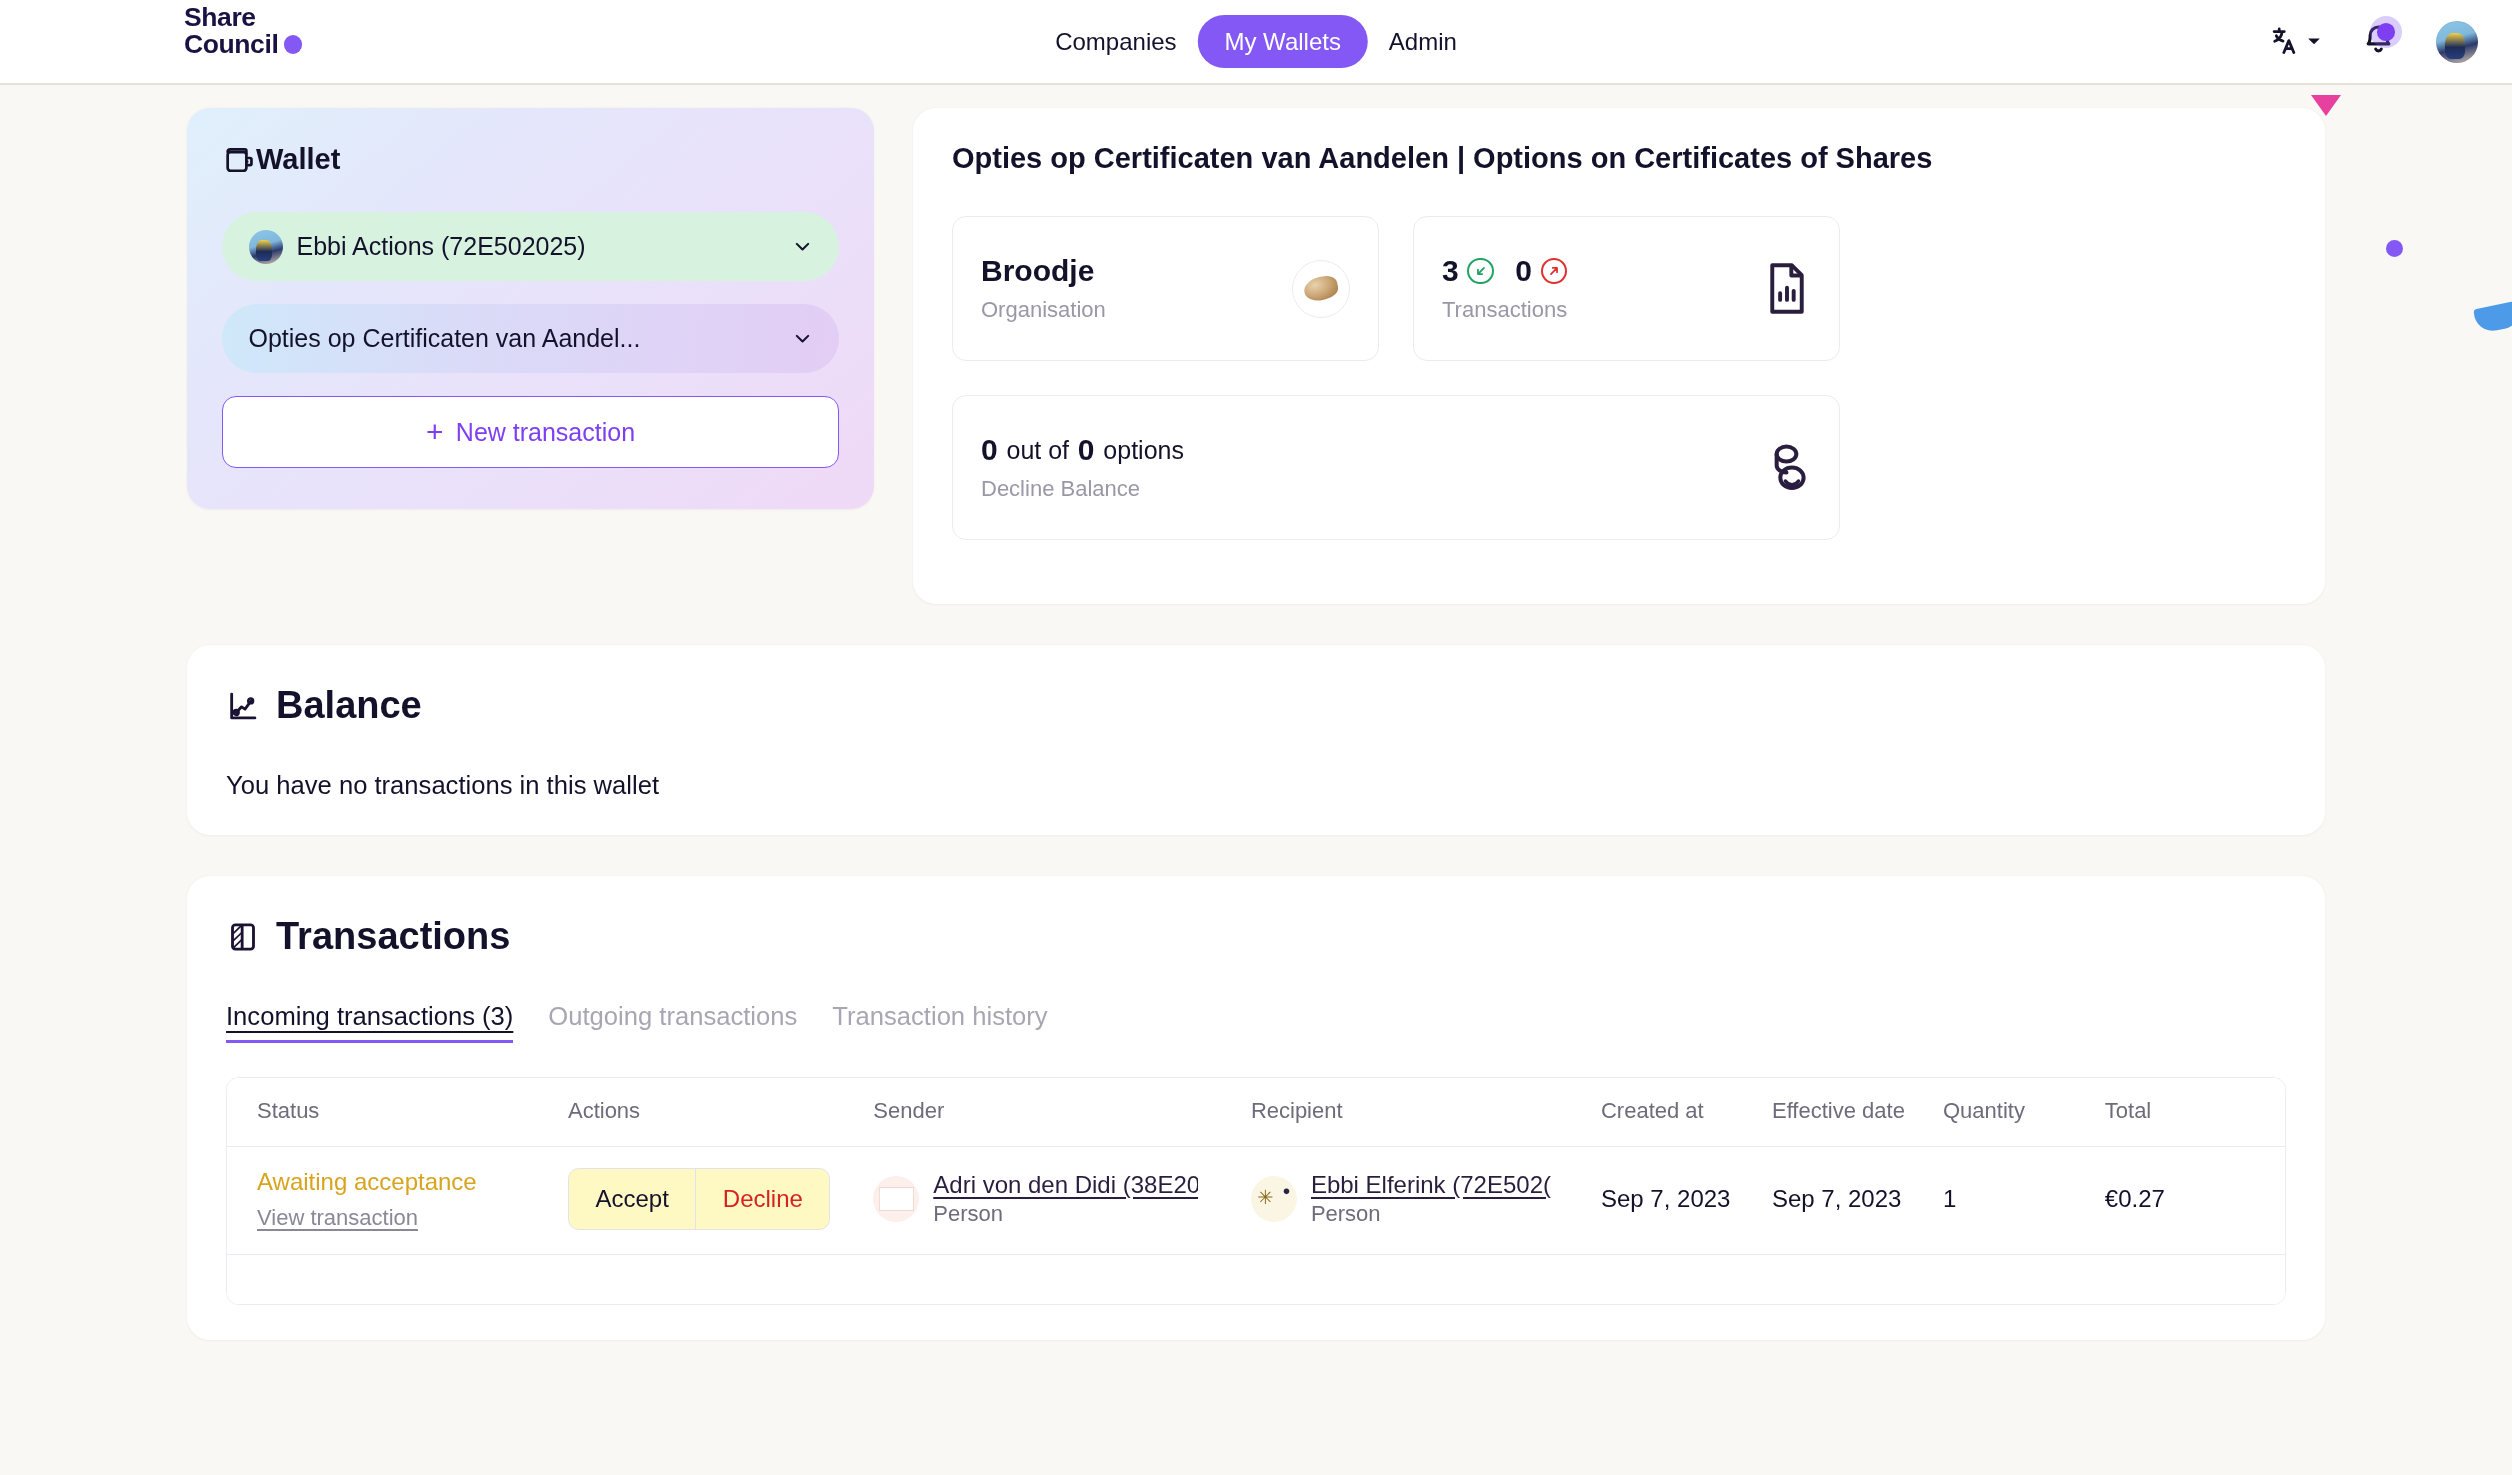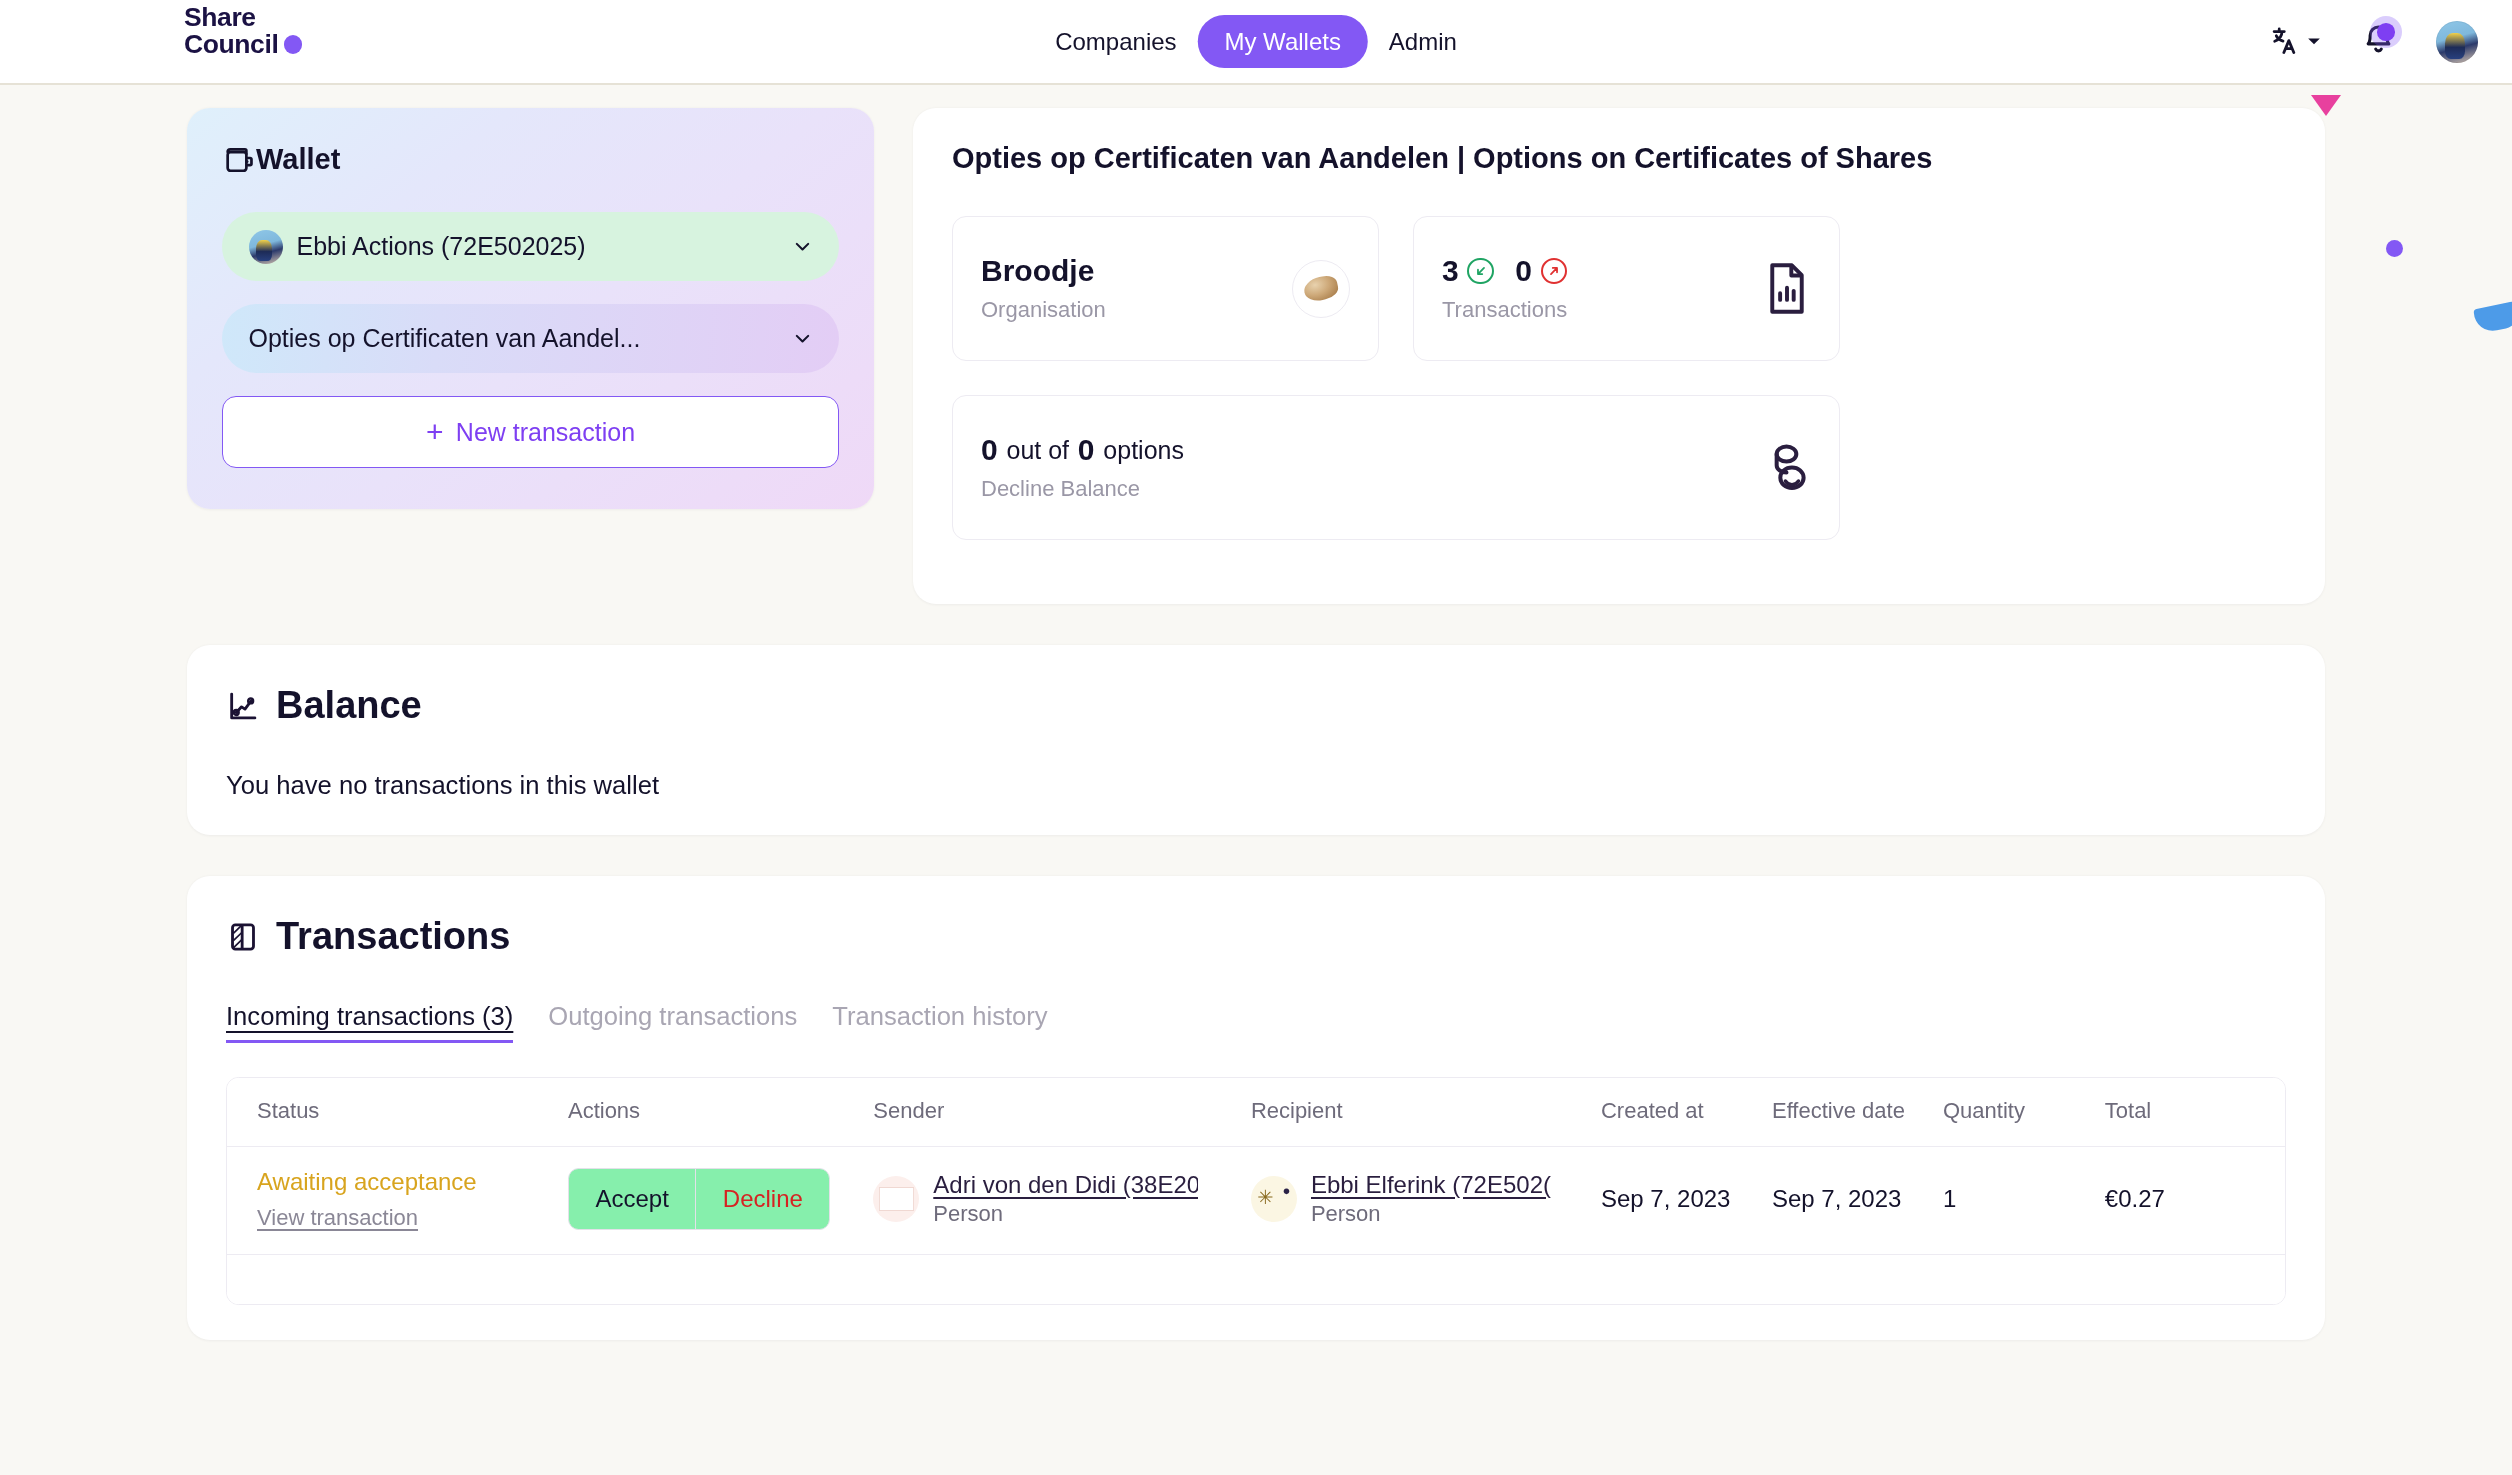--- a/index.html
+++ b/index.html
@@ -365,21 +365,21 @@
   .view-link {
     font-size: 22px; color: #8A8796;
     text-decoration: underline; text-underline-offset: 3.5px;
     cursor: pointer;
   }
   .btn-group {
     display: inline-flex;
     border: 1.8px solid #E3E1E9;
     border-radius: 10.6px;
     overflow: hidden;
-    background: #86efac;
+    background: #fef9c3;
   }
   .btn-group button {
     font-family: inherit;
     font-size: 24px;
     padding: 16px 26.5px;
     border: none;
     background: transparent;
     cursor: pointer;
   }
   .btn-accept { color: #14122B; border-right: 1.8px solid #E3E1E9 !important; }

